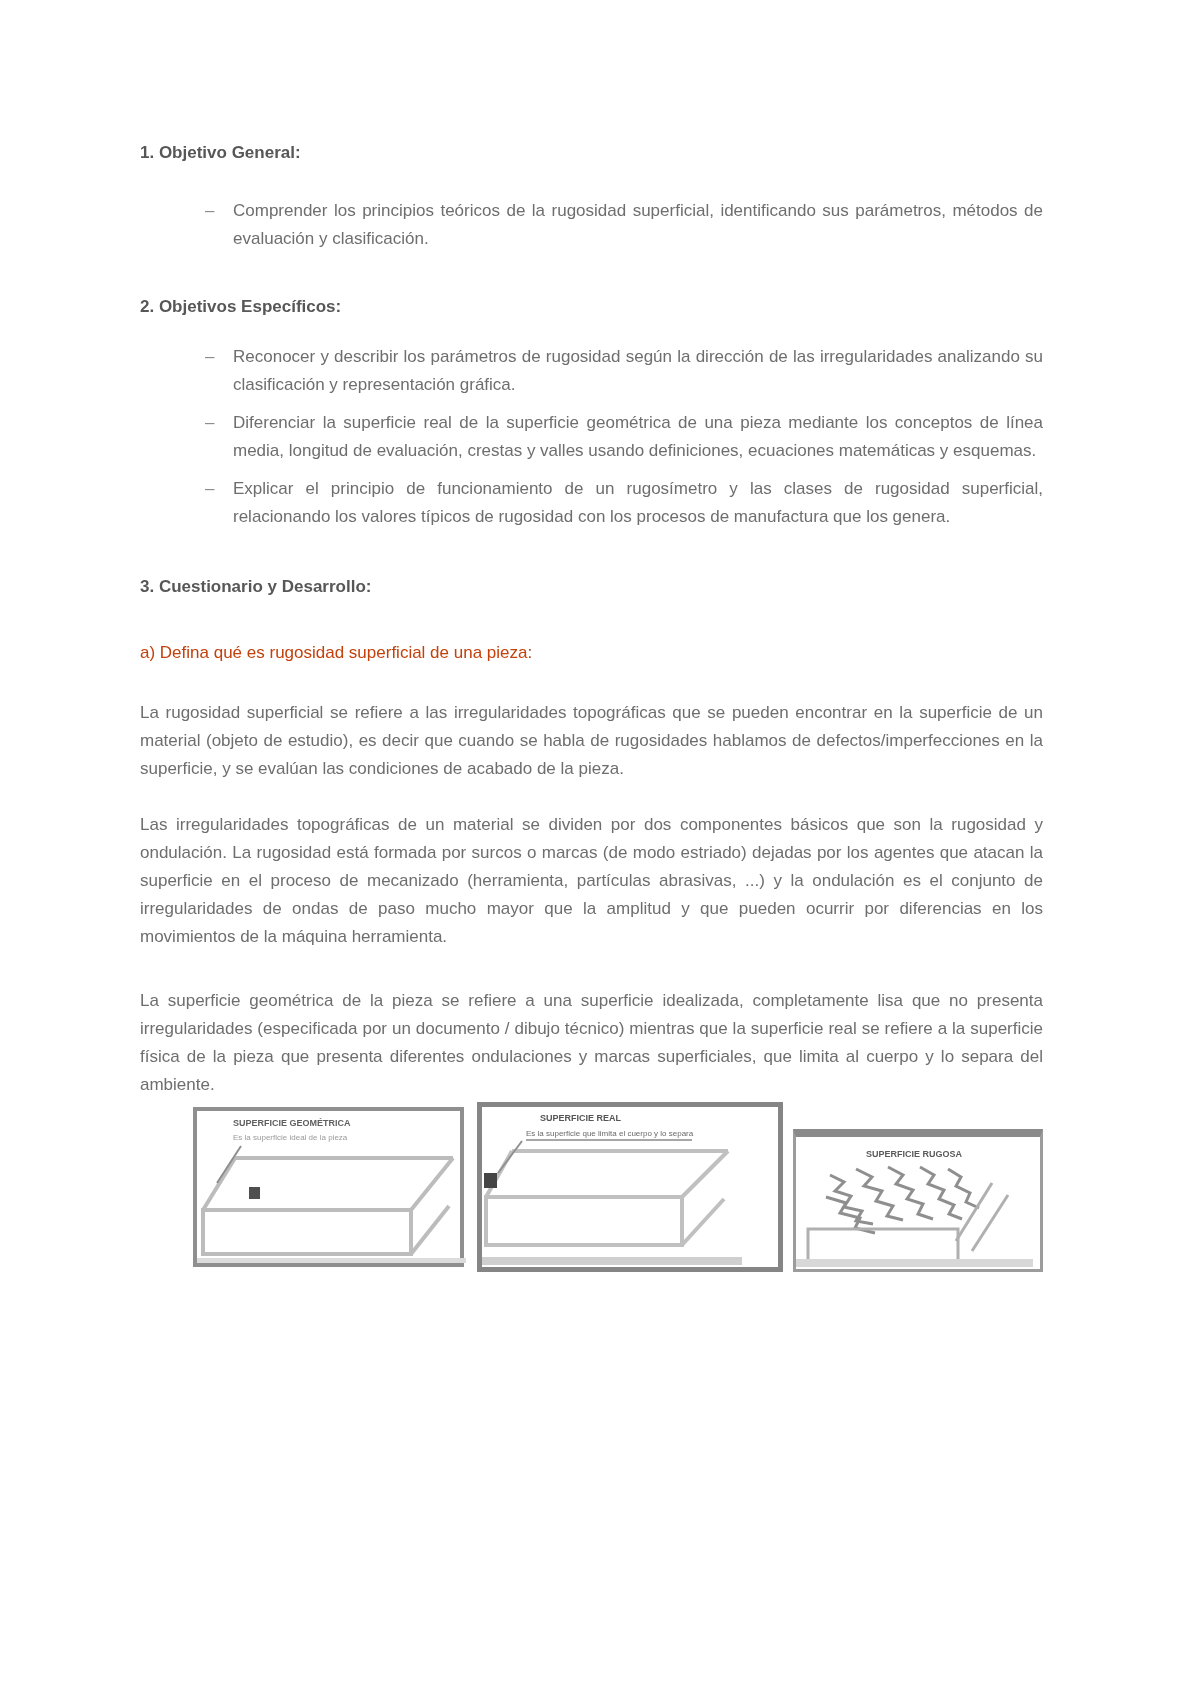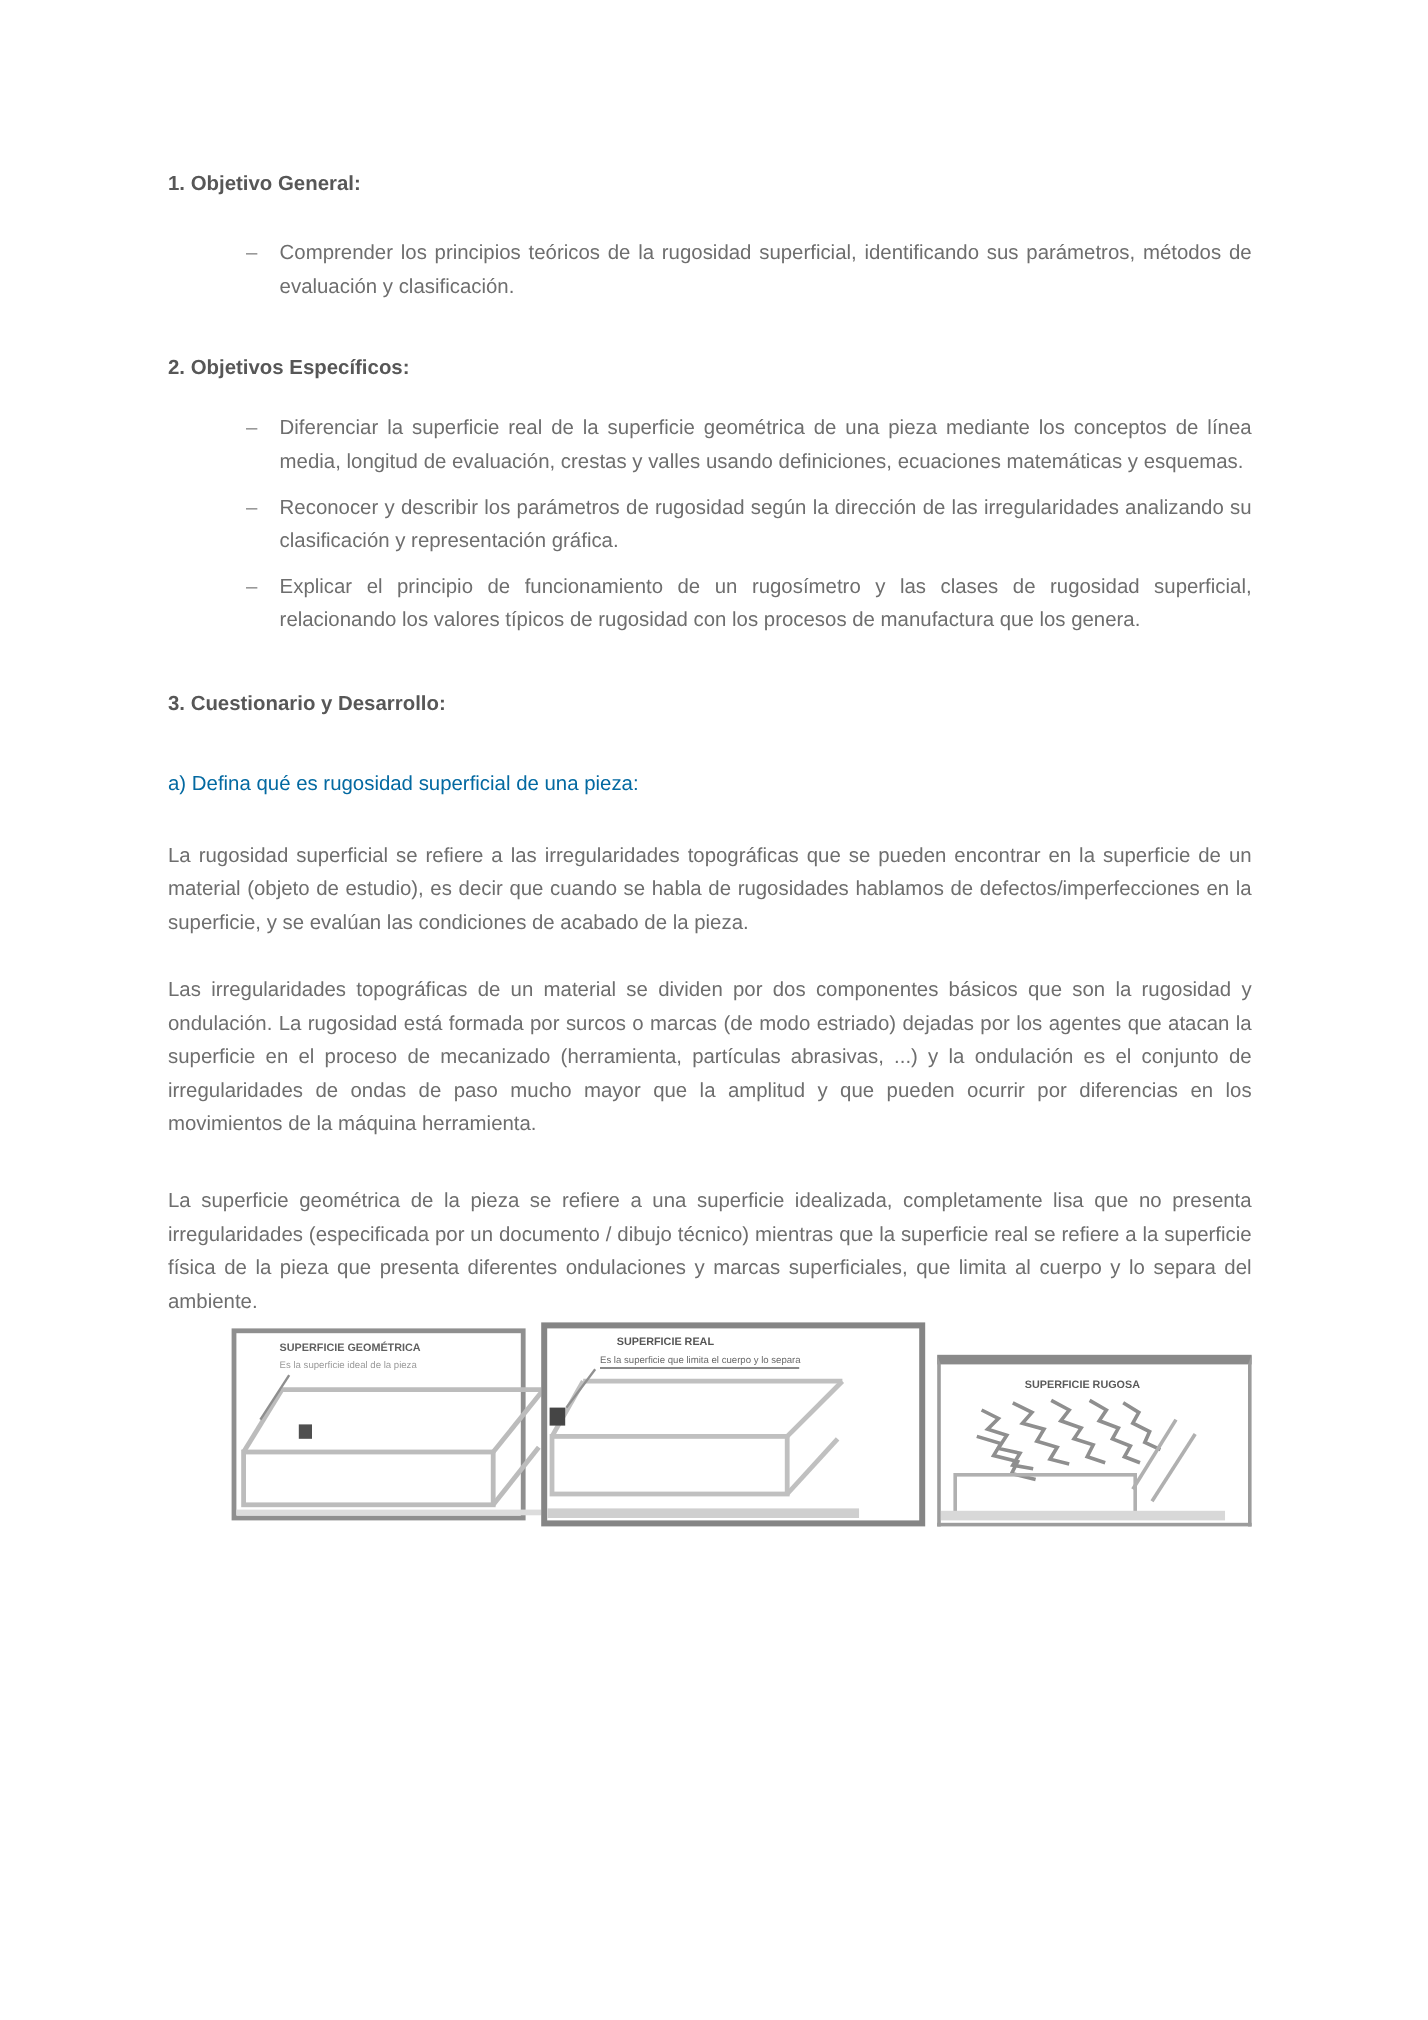--- a/index.html
+++ b/index.html
@@ -14,50 +14,50 @@
   }
   .hd{font-weight:bold;color:#575757;font-size:17px;margin:0;text-align:left;}
   .hd2{margin-top:40px;}
   .hd3{margin-top:42px;}
   ul{list-style:none;margin:0;padding:0;}
   .ul-general{margin-top:30px;}
   .ul-espec{margin-top:22px;}
   li{position:relative;padding-left:93px;}
   li::before{content:"\2013";position:absolute;left:65px;top:0;color:#8a8a8a;}
   .ul-espec li + li{margin-top:10px;}
-  .q-a{margin-top:38px;text-align:left;color:#0369a1;}
+  .q-a{margin-top:38px;text-align:left;color:#c2410c;}
   .para-1{margin-top:32px;}
   .para-2{margin-top:28px;}
   .q-b{margin-top:52px;color:#7d7d7d;}
   .para-3{margin-top:36px;}
   p{margin:0;}
   .figrow{margin-top:8px;display:flex;align-items:flex-start;text-align:left;}
   .figbox{background:#ffffff;box-sizing:border-box;}
-  .fig1{margin-left:53px;width:245px;height:160px;border:4px solid #8f8f8f;}
+  .fig1{margin-left:53px;width:271px;height:160px;border:4px solid #8f8f8f;}
   .fig2{margin-left:13px;margin-top:-5px;width:322px;height:170px;border:5px solid #858585;}
   .fig3{margin-left:10px;margin-top:22px;width:263px;height:143px;border:3px solid #9c9c9c;border-top:8px solid #8a8a8a;}
   .figbox svg{display:block;}
 </style>
 </head>
 <body>
 
 <div class="page">
   <div class="content">
 
     <p class="hd">1. Objetivo General:</p>
 
     <ul class="ul-general">
       <li>Comprender los principios teóricos de la rugosidad superficial, identificando sus parámetros, métodos de evaluación y clasificación.</li>
     </ul>
 
     <p class="hd hd2">2. Objetivos Específicos:</p>
 
     <ul class="ul-espec">
+      <li>Reconocer y describir los parámetros de rugosidad según la dirección de las irregularidades analizando su clasificación y representación gráfica.</li>
       <li>Diferenciar la superficie real de la superficie geométrica de una pieza mediante los conceptos de línea media, longitud de evaluación, crestas y valles usando definiciones, ecuaciones matemáticas y esquemas.</li>
-      <li>Reconocer y describir los parámetros de rugosidad según la dirección de las irregularidades analizando su clasificación y representación gráfica.</li>
       <li>Explicar el principio de funcionamiento de un rugosímetro y las clases de rugosidad superficial, relacionando los valores típicos de rugosidad con los procesos de manufactura que los genera.</li>
     </ul>
 
     <p class="hd hd3">3. Cuestionario y Desarrollo:</p>
 
     <p class="q-a">a) Defina qué es rugosidad superficial de una pieza:</p>
 
     <p class="para-1">La rugosidad superficial se refiere a las irregularidades topográficas que se pueden encontrar en la superficie de un material (objeto de estudio), es decir que cuando se habla de rugosidades hablamos de defectos/imperfecciones en la superficie, y se evalúan las condiciones de acabado de la pieza.</p>
 
     <p class="para-2">Las irregularidades topográficas de un material se dividen por dos componentes básicos que son la rugosidad y ondulación. La rugosidad está formada por surcos o marcas (de modo estriado) dejadas por los agentes que atacan la superficie en el proceso de mecanizado (herramienta, partículas abrasivas, ...) y la ondulación es el conjunto de irregularidades de ondas de paso mucho mayor que la amplitud y que pueden ocurrir por diferencias en los movimientos de la máquina herramienta.</p>

